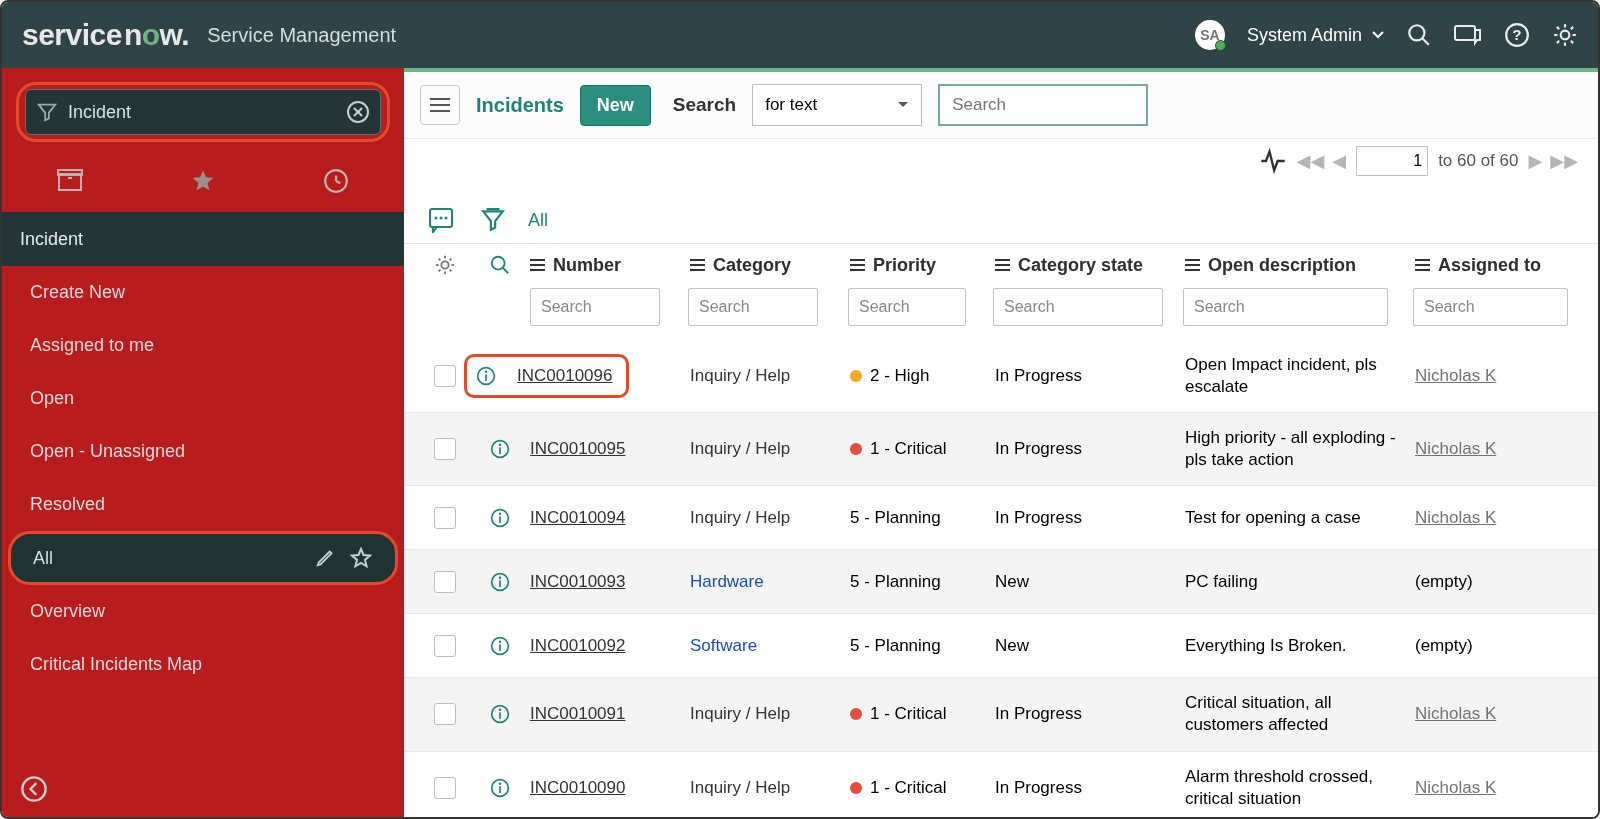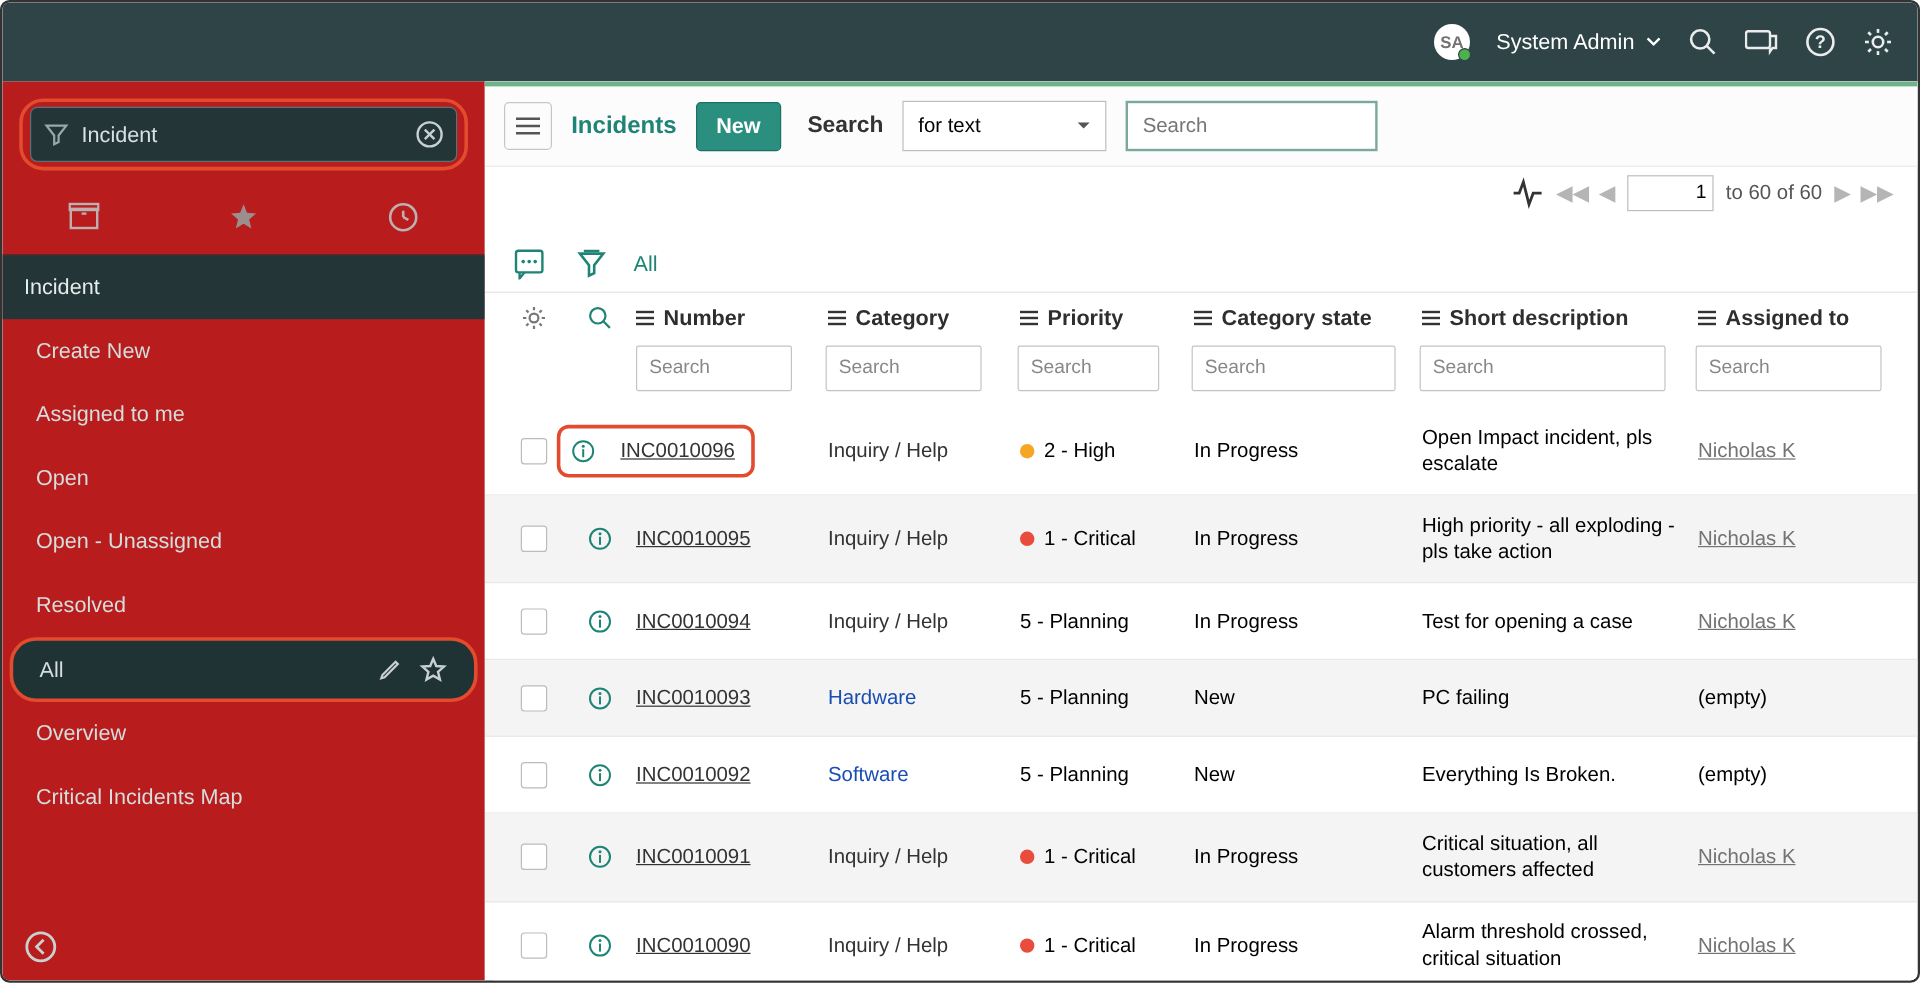--- a/index.html
+++ b/index.html
@@ -90,20 +90,24 @@
 .cell-desc{ width:230px; font-size:17px; padding-right:10px; line-height:1.3;}
 .cell-asg{ width:165px; font-size:17px;}
 .asg-link{ text-decoration:underline; cursor:pointer; color:#737373;}
 .highlighted-row-box{ border: 3px solid #e34b2e; border-radius: 10px; display:flex; align-items:center; padding:6px 14px 6px 6px; gap:18px; margin-left:-6px;}
 svg { display:block; }
 </style>
 </head>
 <body>
 
 <div class="topbar">
+  <div class="logo">
+    <span class="logo-text"><span>service</span><span style="display:inline-block; width:2px;"></span><span>n</span><span class="o">o</span><span>w.</span></span>
+    <span class="sub-title">Service Management</span>
+  </div>
   <div class="topbar-right">
     <div class="avatar">
         <span>SA</span>
       </div>
     <div class="user-name">
       <span>System Admin</span>
       <svg width="12" height="8" viewBox="0 0 12 8">
           <path d="M1 1l5 5 5-5" stroke="#fff" stroke-width="2" fill="none"></path>
         </svg>
     </div>
@@ -324,21 +328,21 @@
             <span></span>
           </span>
           <span>Category state</span>
         </div>
       <div class="col-desc col-head">
           <span class="hamb-ico">
             <span></span>
             <span></span>
             <span></span>
           </span>
-          <span>Short description</span>
+          <span>Open description</span>
         </div>
       <div class="col-assigned col-head">
           <span class="hamb-ico">
             <span></span>
             <span></span>
             <span></span>
           </span>
           <span>Assigned to</span>
         </div>
     </div>

